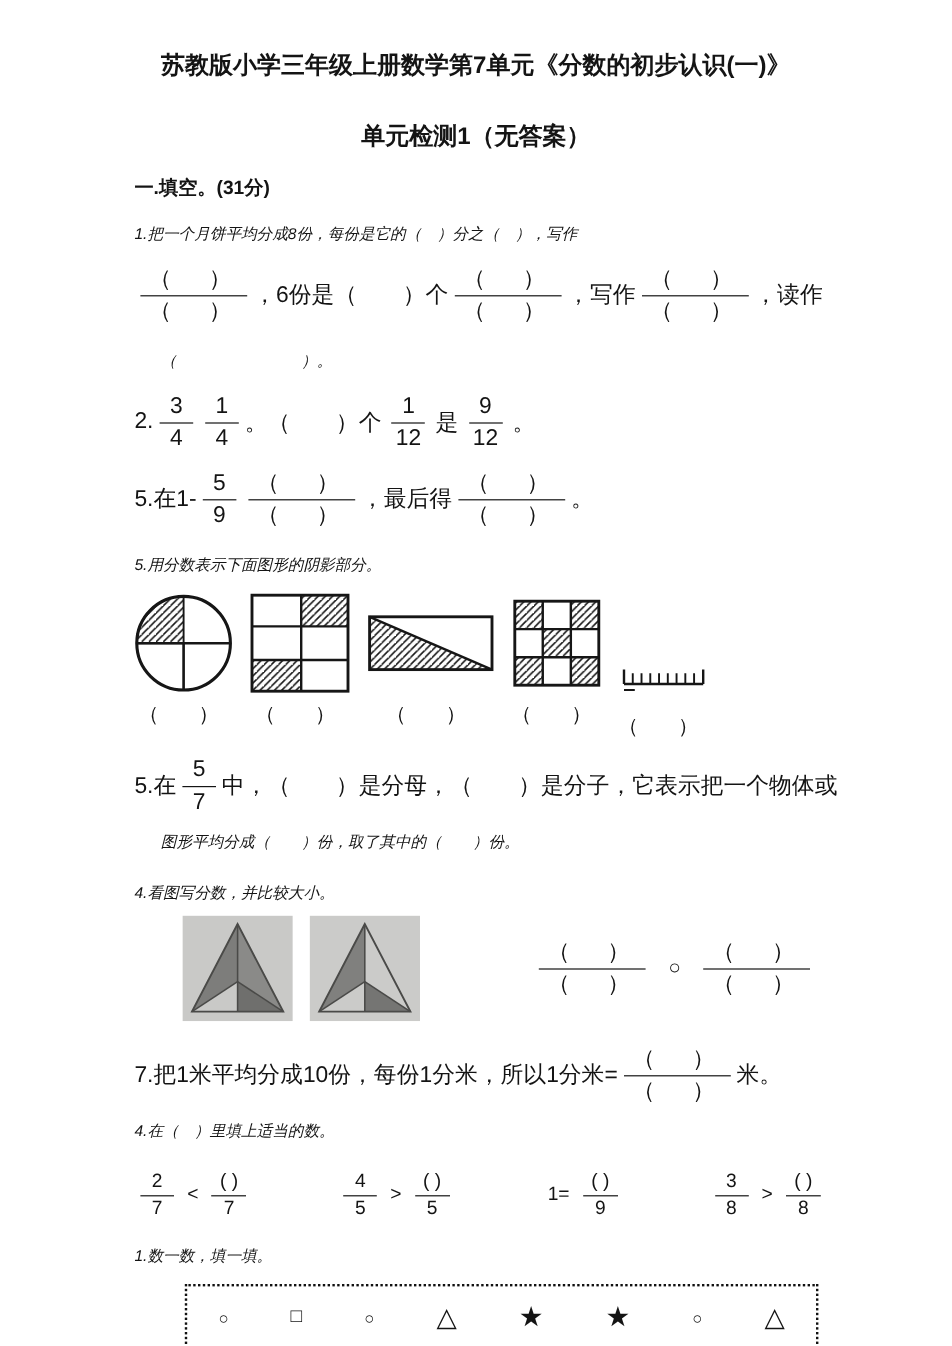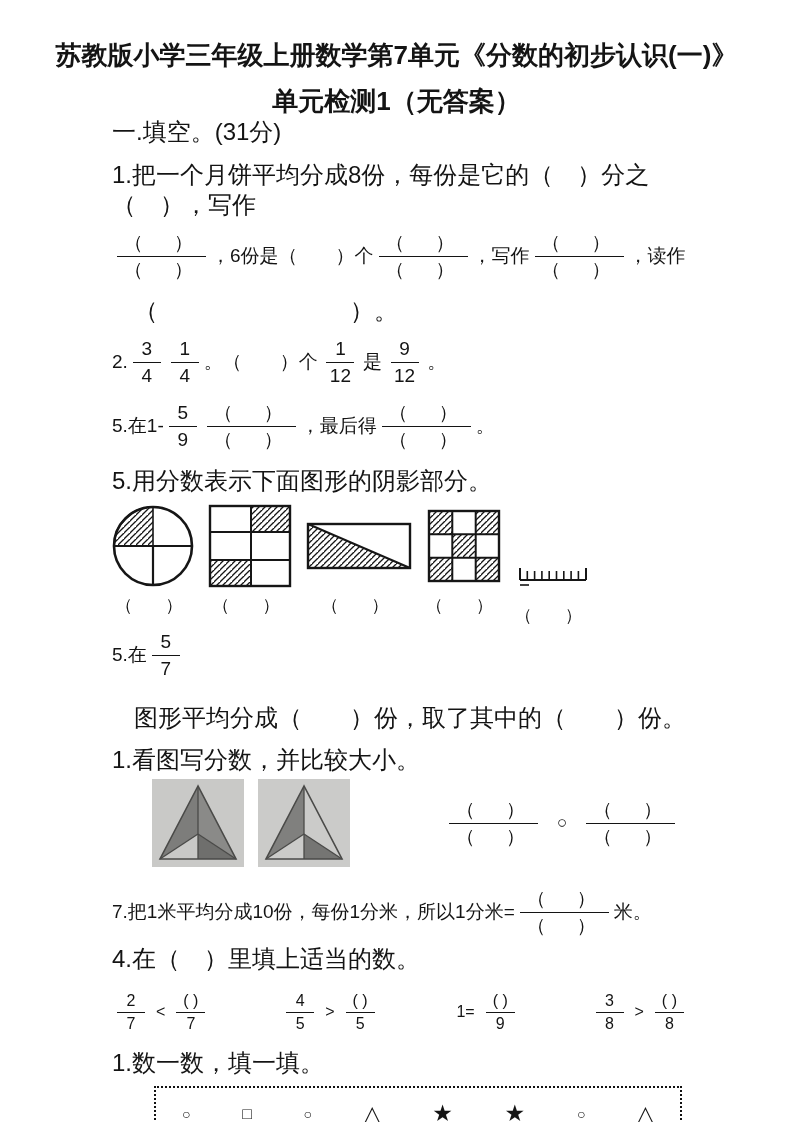--- a/index.html
+++ b/index.html
@@ -4,25 +4,25 @@
 <style>
   html, body {
     margin: 0; padding: 0;
     width: 793px; height: 1122px;
     background: #ffffff;
     color: #141414;
     font-family: "Liberation Sans", "DejaVu Sans", sans-serif;
     overflow: hidden;
   }
   .page { width: 793px; height: 1122px; box-sizing: border-box; padding-top: 40px; }
-  .title { text-align: center; font-weight: bold; font-size: 26px; line-height: 30px; }
-  .title2 { margin-top: 16px; }
+  .title { text-align: center; font-weight: bold; font-size: 20px; line-height: 30px; }
+  .title2 { margin-top: 29px; }
   .content { margin: 0 104px 0 112px; }
-  .heading { font-weight: normal; font-size: 24px; }
-  .line { font-size: 24px; line-height: 30px; margin-top: 12px; }
+  .heading { font-weight: bold; font-size: 16px; margin-top: 18px; }
+  .line { font-size: 13px; line-height: 30px; margin-top: 12px; font-style: italic; }
   .fline { display: flex; align-items: center; font-size: 19px; margin-top: 8px; min-height: 56px; flex-wrap: nowrap; }
   .fline > span { white-space: nowrap; }
   .indent { padding-left: 22px; }
   .frac { display: inline-flex; flex-direction: column; align-items: center; vertical-align: middle; margin: 0 5px; line-height: 1.25; }
   .frac .num { border-bottom: 1.6px solid #141414; padding: 0 7px 1px 7px; text-align: center; min-width: 14px; }
   .frac .den { padding: 1px 7px 0 7px; text-align: center; min-width: 14px; }
   .frac.blank .num, .frac.blank .den { min-width: 56px; letter-spacing: 6px; }
   .op { margin: 0 6px; }
   
   .figrow { display: flex; align-items: flex-start; margin-top: 6px; }
@@ -196,30 +196,31 @@
             <line x1="53.1" y1="9" x2="53.1" y2="18" stroke="#161616" stroke-width="1.6"></line>
             <line x1="60.4" y1="9" x2="60.4" y2="18" stroke="#161616" stroke-width="1.6"></line>
             <line x1="68" y1="6" x2="68" y2="18" stroke="#161616" stroke-width="2"></line>
             <line x1="2" y1="23" x2="11" y2="23" stroke="#161616" stroke-width="1.6"></line>
           </svg>
         </div>
         <div class="figcap">（　）</div>
       </div>
     </div>
 
-    <div class="fline" style="margin-top:0">
+    <div class="fline" style="margin-top:10px">
       <span>5.在</span>
       <span class="frac">
         <span class="num">5</span>
         <span class="den">7</span>
       </span>
-    </div>
-    <div class="line indent" style="margin-top:20px">图形平均分成（　　）份，取了其中的（　　）份。</div>
-
-    <div class="line">1.看图写分数，并比较大小。</div>
+      <span>中，（　　）是分母，（　　）是分子，它表示把一个物体或</span>
+    </div>
+    <div class="line indent" style="margin-top:4px">图形平均分成（　　）份，取了其中的（　　）份。</div>
+
+    <div class="line">4.看图写分数，并比较大小。</div>
     <div class="q6row">
       <svg class="photo" width="92" height="88" viewBox="0 0 92 88" style="margin-left:40px">
         <rect x="0" y="0" width="92" height="88" fill="#c9c9c7"></rect>
         <polygon points="46,7 8,80 46,55" fill="#7d7d7b"></polygon>
         <polygon points="46,7 84,80 46,55" fill="#8a8a88"></polygon>
         <polygon points="84,80 46,80 46,55" fill="#6f6f6d"></polygon>
         <polygon points="46,7 8,80 84,80" fill="none" stroke="#4a4a48" stroke-width="1.6"></polygon>
         <line x1="46" y1="7" x2="46" y2="80" stroke="#4a4a48" stroke-width="1.3"></line>
         <line x1="8" y1="80" x2="46" y2="55" stroke="#4a4a48" stroke-width="1.3"></line>
         <line x1="84" y1="80" x2="46" y2="55" stroke="#4a4a48" stroke-width="1.3"></line>

